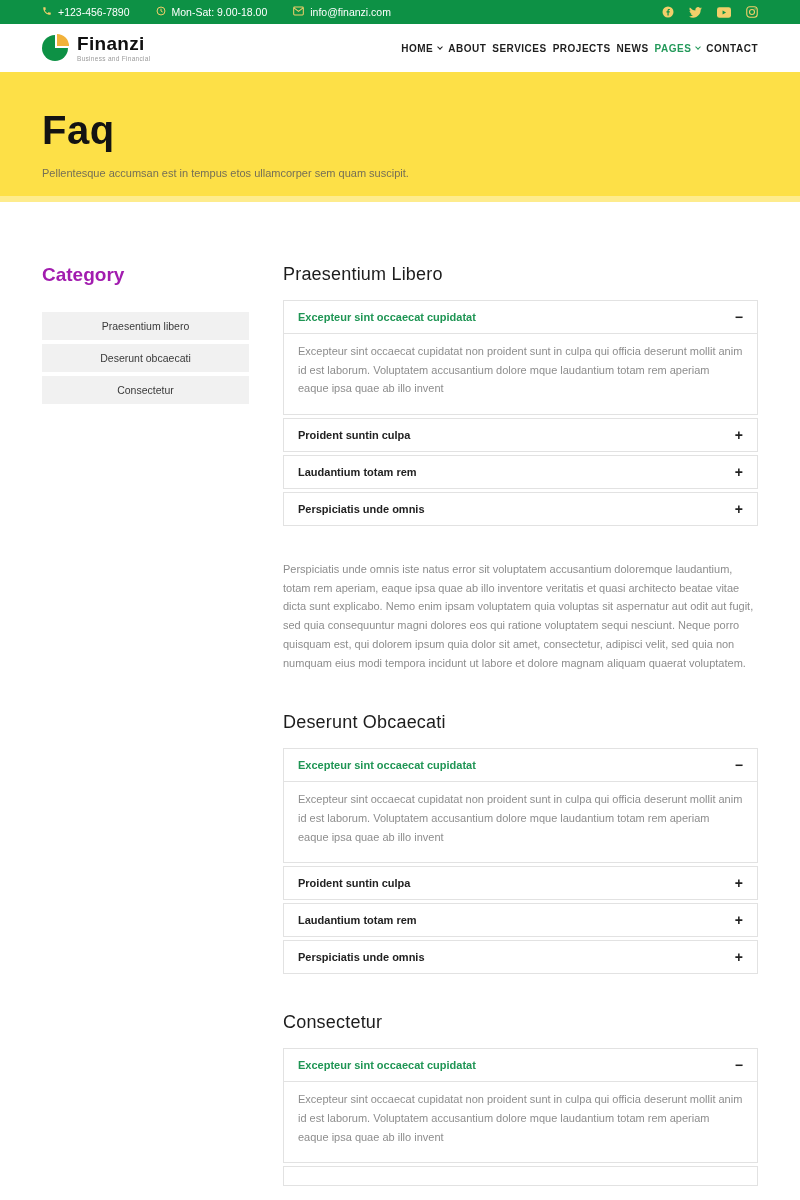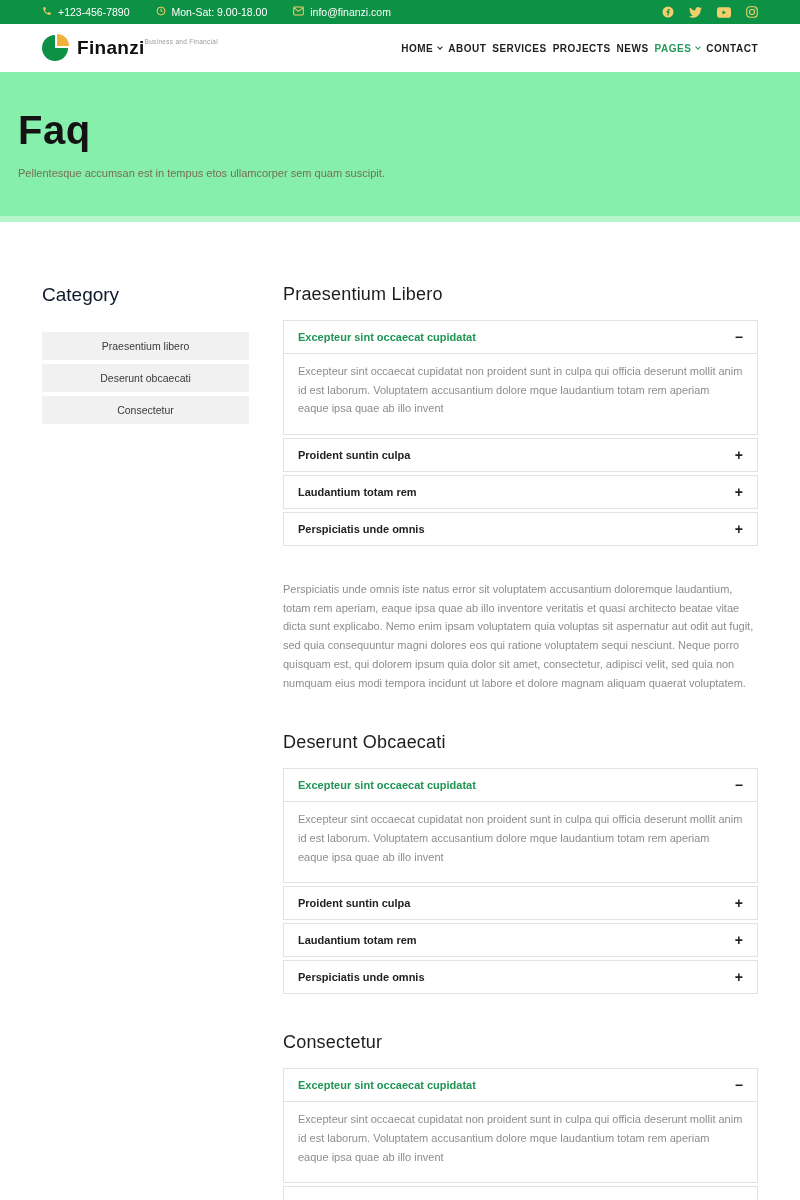--- a/index.html
+++ b/index.html
@@ -13,38 +13,38 @@
   .tb-item svg { margin-right:6px; }
   .tb-social { margin-left:auto; display:flex; align-items:center; gap:15px; }
   .tb-social .sicon { display:flex; align-items:center; cursor:pointer; }
 
   
   .header { height:48px; background:#fff; display:flex; align-items:center; padding:0 42px; }
   .logo { display:flex; align-items:center; gap:9px; cursor:pointer; }
   .logo-mark { position:relative; width:26px; height:26px; }
   .pie-green { position:absolute; inset:0; border-radius:50%; background:conic-gradient(from 0deg, transparent 0 88deg, #0d9145 92deg 360deg); }
   .pie-yellow { position:absolute; top:-1px; right:-1px; width:12px; height:12px; background:#f2b23a; border-top-right-radius:100%; }
-  .logo-text { display:flex; flex-direction:row; line-height:1.1; }
+  .logo-text { display:flex; flex-direction:column; line-height:1.1; }
   .logo-name { font-size:19px; font-weight:800; color:#101010; letter-spacing:.3px; }
   .logo-tagline { font-size:6.5px; color:#9a9a9a; letter-spacing:.3px; }
   .nav { margin-left:auto; display:flex; align-items:center; gap:6px; }
   .nav-item { font-size:10px; font-weight:600; letter-spacing:.5px; color:#1e1e1e; cursor:pointer; display:flex; align-items:center; }
   .nav-item.active { color:#23995a; }
   .chev { width:4px; height:4px; border-right:1.4px solid currentColor; border-bottom:1.4px solid currentColor; transform:rotate(45deg); display:inline-block; margin-left:5px; margin-bottom:2px; }
 
   
-  .hero { position:relative; height:150px; background:#86efac; padding:36px 18px 0; }
+  .hero { position:relative; height:130px; background:#fde047; padding:36px 42px 0; }
   .hero::after { content:""; position:absolute; left:0; right:0; bottom:0; height:6px; background:rgba(255,255,255,.38); }
   .hero-title { font-size:40px; font-weight:800; color:#131313; letter-spacing:.5px; }
   .hero-sub { margin-top:14px; font-size:11px; color:#756f55; }
 
   
   .main { display:flex; gap:34px; padding:62px 42px 0; }
   .sidebar { width:207px; flex-shrink:0; }
-  .cat-title { font-size:19px; font-weight:400; color:#0f172a; margin-bottom:26px; }
+  .cat-title { font-size:19px; font-weight:700; color:#a21caf; margin-bottom:26px; }
   .cat-item { background:#f1f1f1; height:28px; display:flex; align-items:center; justify-content:center; font-size:10.5px; color:#3a3a3a; margin-bottom:4px; cursor:pointer; }
 
   .content { flex:1; min-width:0; }
   .section { margin-bottom:38px; }
   .section-title { font-size:18px; font-weight:400; color:#1d1d1d; margin-bottom:15px; letter-spacing:.2px; }
   .acc-card { border:1px solid #e2e2e2; background:#fff; margin-bottom:3px; }
   .acc-header { display:flex; align-items:center; justify-content:space-between; padding:9px 14px; cursor:pointer;gap:47px; }
   .acc-label { font-size:11px; font-weight:700; color:#222; }
   .acc-card.open .acc-label { color:#1f9554; }
   .acc-toggle { font-size:14px; font-weight:700; color:#222; line-height:1; }

